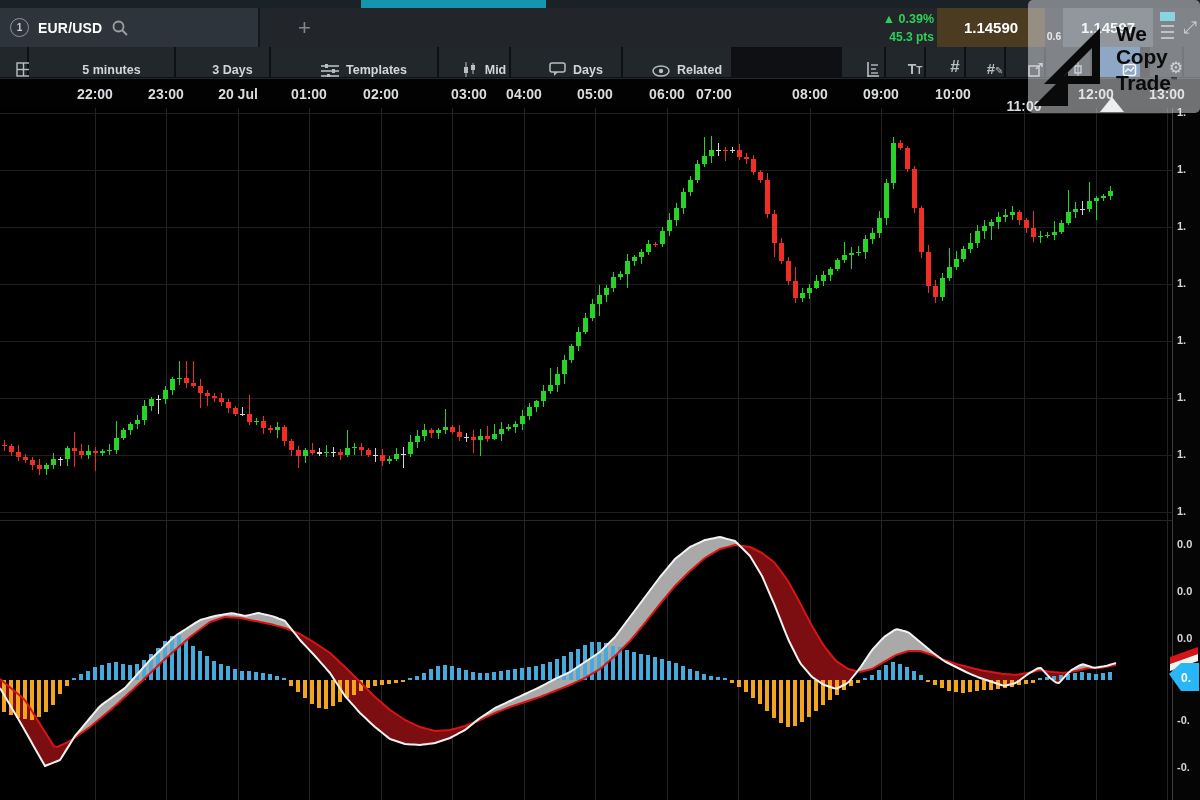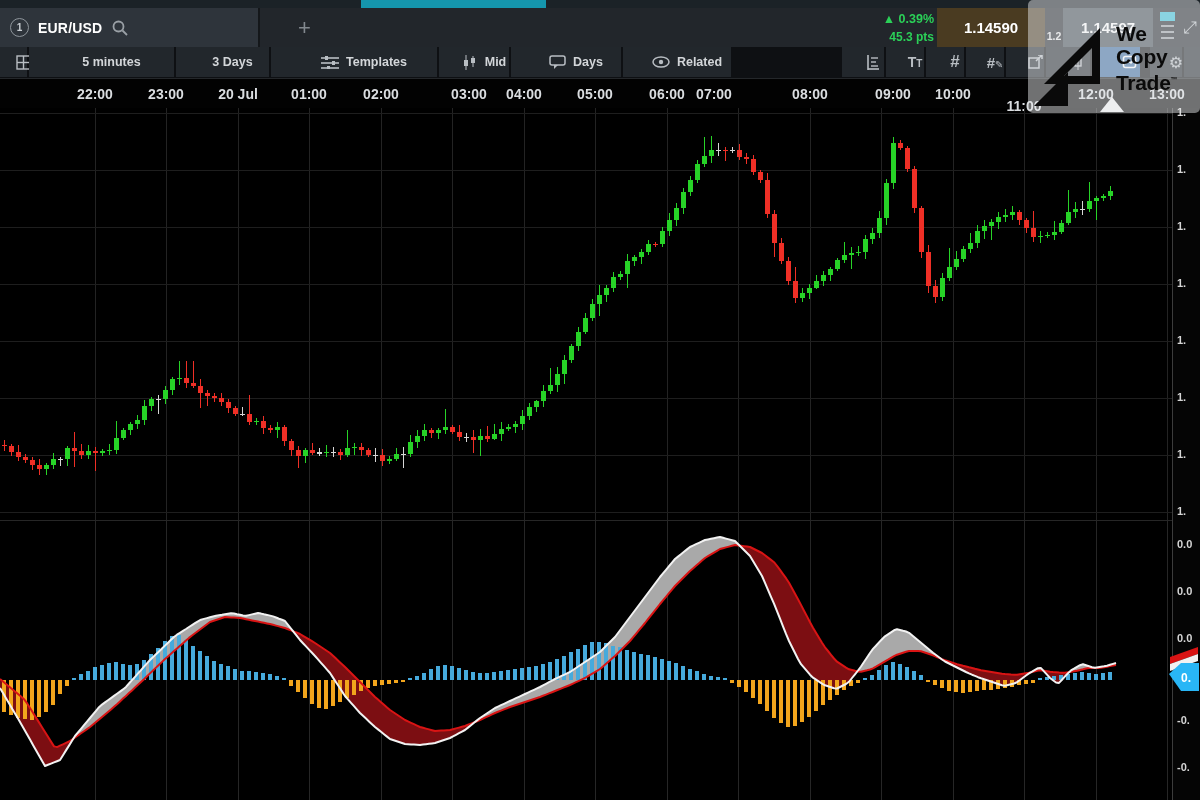--- a/index.html
+++ b/index.html
@@ -28,21 +28,21 @@
           text-align:center;font-weight:700;}
   .buy{position:absolute;left:1063px;top:0;width:90px;height:39px;background:#414b54;
        display:flex;align-items:center;justify-content:center;font-size:15px;font-weight:700;color:#fff;cursor:pointer;}
   .depth{position:absolute;left:1156px;top:3px;width:22px;height:34px;cursor:pointer;}
   .depth .d1{width:15px;height:9px;background:#35c0d8;margin:1px auto 3px auto;}
   .depth .d2{width:13px;height:2px;background:#9aa0a5;margin:4px auto 0 auto;}
   .expand{position:absolute;left:1180px;top:9px;width:20px;height:22px;font-size:17px;color:#c2c7cc;
           display:flex;align-items:center;justify-content:center;cursor:pointer;}
   
   .toolbar{position:absolute;left:0;top:47px;width:1200px;height:31px;background:#0e1013;}
-  .tbtn{position:absolute;top:0;height:30px;background:#22272c;display:flex;align-items:center;
+  .tbtn{position:absolute;top:0;height:30px;background:#22272c;display:flex;align-items:flex-end;
         justify-content:center;gap:7px;font-size:12.5px;font-weight:700;color:#d3d6d9;cursor:pointer;box-sizing:border-box;padding-left:20px;}
   .tbtn svg{flex:0 0 auto;}
   .tbtn.active{background:#3a6aa0;color:#fff;}
   .glyph{font-size:14px;color:#b9bec3;font-weight:700;}
   
   .time-axis{position:absolute;left:0;top:78px;width:1200px;height:30px;background:#020202;border-top:1px solid #24272a;box-sizing:border-box;cursor:ew-resize;}
   .t-label{position:absolute;top:7px;transform:translateX(-50%);font-size:14px;font-weight:700;color:#dadde0;white-space:nowrap;}
   
   #mainChart{position:absolute;left:0;top:108px;}
   #indChart{position:absolute;left:0;top:520px;}
@@ -83,21 +83,21 @@
       <span>+</span>
     </div>
     <div class="chg">
       <div><span>▲</span>
         <span>0.39%</span></div>
       <div class="pts">45.3 pts</div>
     </div>
     <div class="sell">
       <span>1.14590</span>
     </div>
-    <div class="spread">1.2</div>
+    <div class="spread">0.6</div>
     <div class="buy">
       <span>1.14597</span>
     </div>
     <div class="depth">
       <div class="d1"></div>
       <div class="d2"></div>
       <div class="d2"></div>
       <div class="d2"></div>
     </div>
     <div class="expand">⤢</div>
@@ -200,21 +200,21 @@
       <span class="t-label" style="left: 166px;">23:00</span>
       <span class="t-label" style="left: 238px;">20 Jul</span>
       <span class="t-label" style="left: 309px;">01:00</span>
       <span class="t-label" style="left: 381px;">02:00</span>
       <span class="t-label" style="left: 452px; padding-left: 34px;">03:00</span>
       <span class="t-label" style="left: 524px;">04:00</span>
       <span class="t-label" style="left: 595px;">05:00</span>
       <span class="t-label" style="left: 667px;">06:00</span>
       <span class="t-label" style="left: 714px;">07:00</span>
       <span class="t-label" style="left: 810px;">08:00</span>
-      <span class="t-label" style="left: 881px; margin-left: 12px;">09:00</span>
+      <span class="t-label" style="left: 881px;">09:00</span>
       <span class="t-label" style="left: 953px;">10:00</span>
       <span class="t-label" style="left: 1024px; margin-top: 12px;">11:00</span>
       <span class="t-label" style="left: 1096px;">12:00</span>
       <span class="t-label" style="left: 1167px;">13:00</span>
     </div>
 
   <svg id="mainChart" width="1172" height="412">
       <line x1="95" y1="0" x2="95" y2="412" stroke="#232323" stroke-width="1" shape-rendering="crispEdges"></line>
       <line x1="166" y1="0" x2="166" y2="412" stroke="#232323" stroke-width="1" shape-rendering="crispEdges"></line>
       <line x1="238" y1="0" x2="238" y2="412" stroke="#232323" stroke-width="1" shape-rendering="crispEdges"></line>

